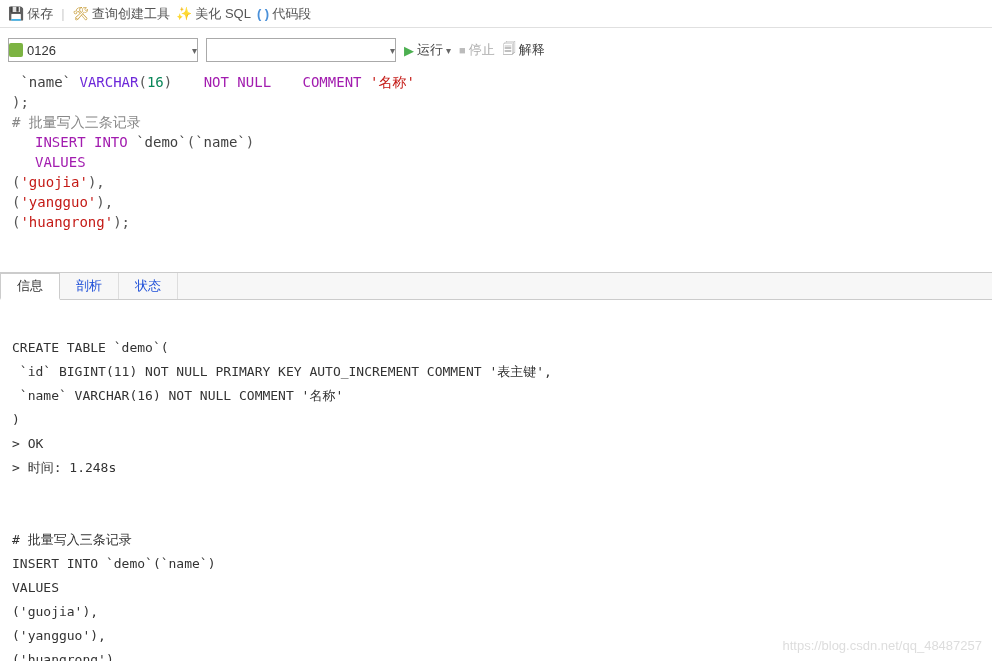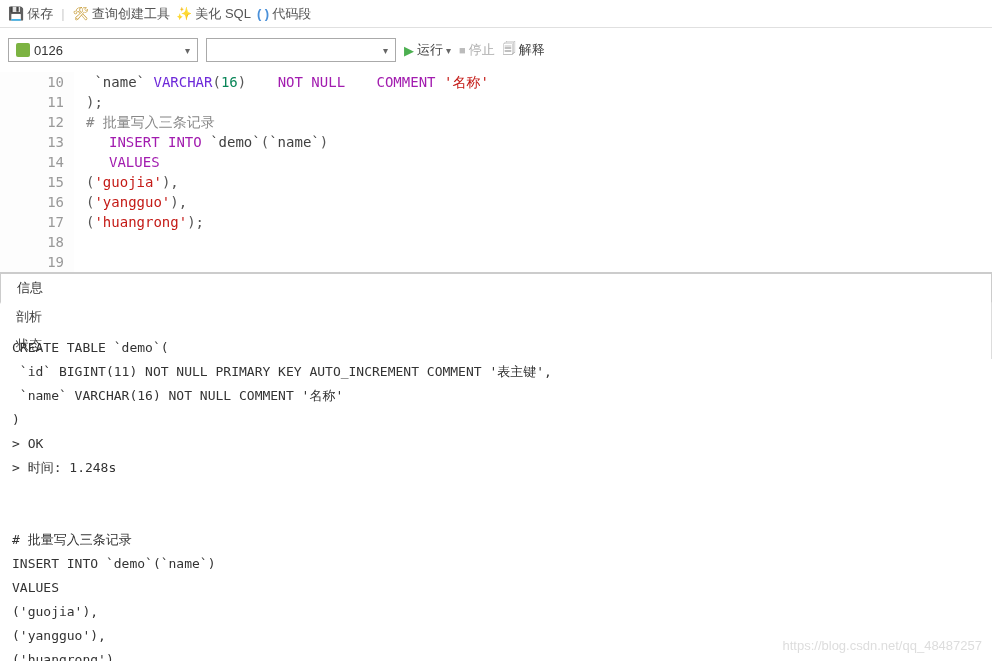--- a/index.html
+++ b/index.html
@@ -38,21 +38,21 @@
       padding: 8px;
       gap: 8px;
       height: 44px;
     }
     .select-box {
       display: flex;
       align-items: center;
       border: 1px solid #aaa;
       height: 24px;
       background: #fff;
-      padding: 0 7px;
+      padding: 0 0;
       gap: 4px;
     }
     .select-db {
       width: 190px;
     }
     .select-other {
       width: 190px;
     }
     .select-dropdown-icon {
       margin-left: auto;
@@ -117,26 +117,25 @@
     .cmt { color: #888; }
     .paren { color: #555; }
     
     .tabs {
       display: flex;
       border-top: 1px solid #ccc;
       border-bottom: 1px solid #ccc;
       background: #f7f7f7;
       height: 28px;
       align-items: stretch;
-      flex-direction: column;
     }
     .tab {
       padding: 5px 16px;
       font-size: 13px;
-      color: #404040;
+      color: #1d4ed8;
       cursor: pointer;
       border-right: 1px solid #ddd;
       display: flex;
       align-items: center;
     }
     .tab.active {
       background: #fff;
       color: #333;
       border-bottom: 2px solid #fff;
       margin-bottom: -1px;
@@ -202,32 +201,20 @@
     <span class="stop-icon">■</span>
     <span>停止</span>
   </div>
   <div class="action-btn">
     <span class="explain-icon">🗐</span>
     <span>解释</span>
   </div>
 </div>
 
 <div class="editor">
-  <div class="gutter" id="gutter">
-      <div>10</div>
-      <div>11</div>
-      <div>12</div>
-      <div>13</div>
-      <div>14</div>
-      <div>15</div>
-      <div>16</div>
-      <div>17</div>
-      <div>18</div>
-      <div>19</div>
-    </div>
   <div class="code" id="code"><div><span> </span><span class="ident">`name`</span><span> </span><span class="type">VARCHAR</span><span class="paren">(</span><span class="num">16</span><span class="paren">)</span><span> </span><span class="kw">NOT NULL</span><span> </span><span class="kw">COMMENT</span><span> </span><span class="str">'名称'</span></div><div><span class="paren">);</span></div><div><span class="cmt"># 批量写入三条记录</span></div><div><span class="kw">INSERT INTO</span><span> </span><span class="ident">`demo`</span><span class="paren">(</span><span class="ident">`name`</span><span class="paren">)</span></div><div><span class="kw">VALUES</span></div><div><span class="paren">(</span><span class="str">'guojia'</span><span class="paren">),</span></div><div><span class="paren">(</span><span class="str">'yangguo'</span><span class="paren">),</span></div><div><span class="paren">(</span><span class="str">'huangrong'</span><span class="paren">);</span></div><div>&nbsp;</div><div>&nbsp;</div></div>
 </div>
 
 <div class="tabs">
   <div class="tab active">信息</div>
   <div class="tab">剖析</div>
   <div class="tab">状态</div>
 </div>
 
 <div class="messages">

